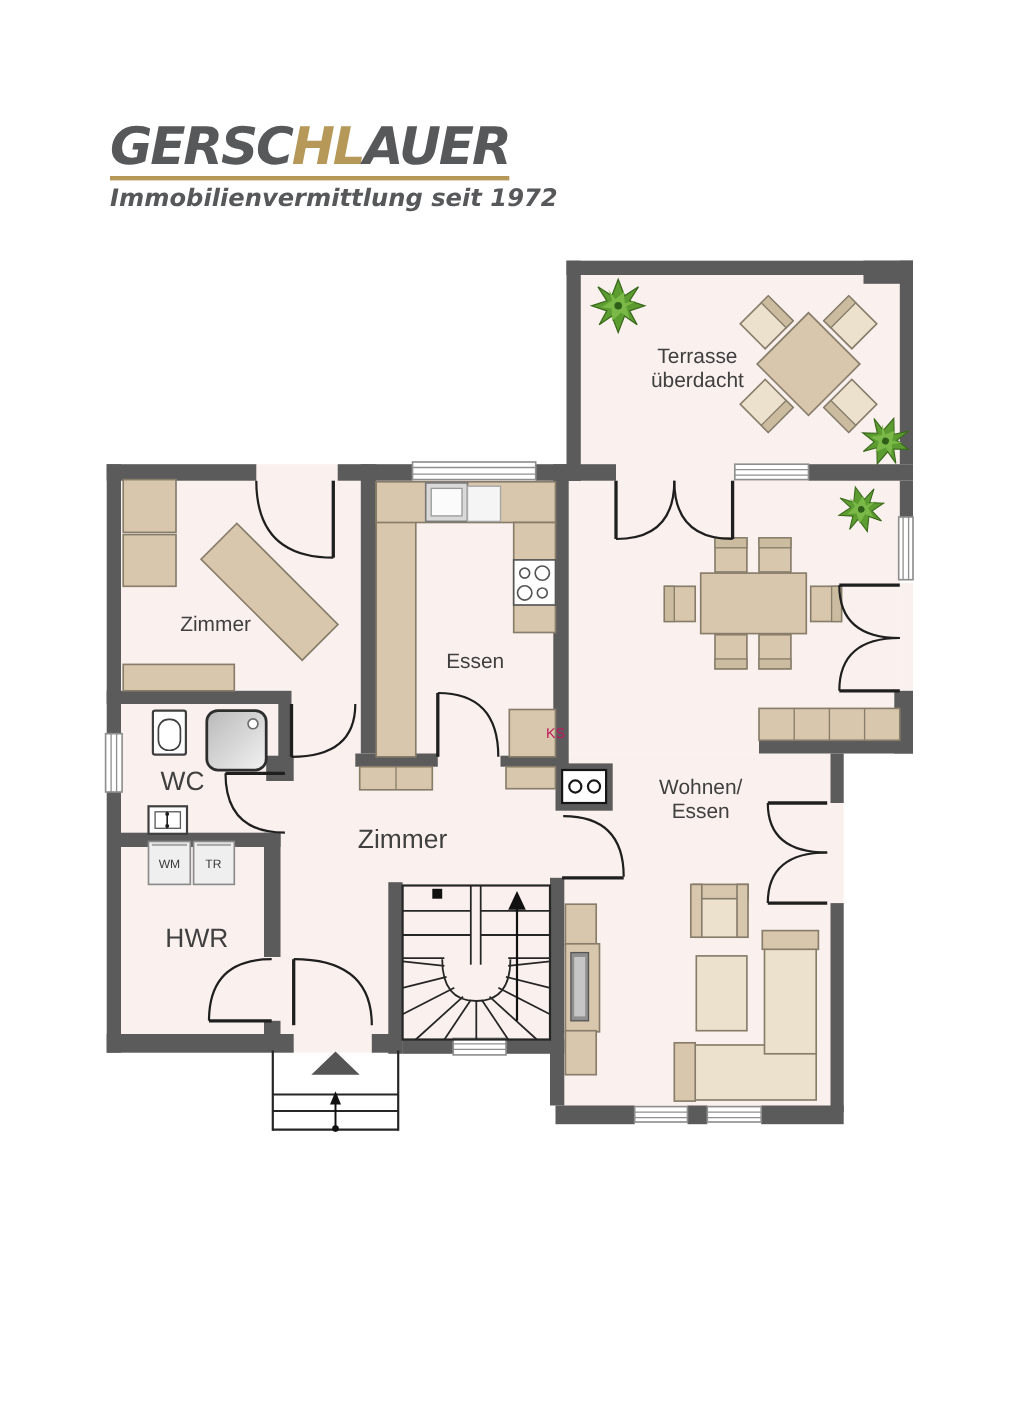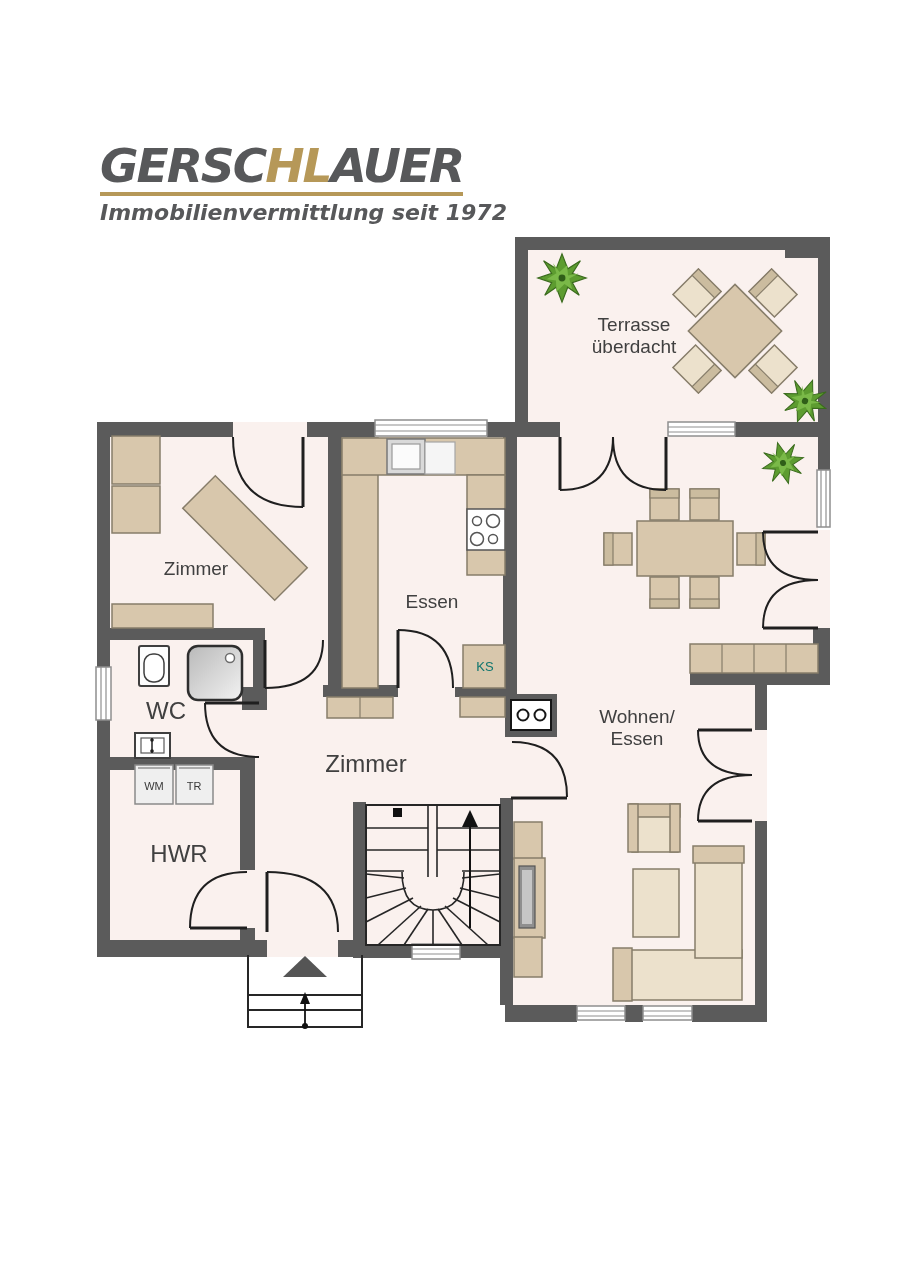--- a/index.html
+++ b/index.html
@@ -1,19 +1,19 @@
 <!DOCTYPE html>
 <html style="--wall: #5b5b5b; --floor: #faf1ee; --tan: #d8c7ac; --tanlight: #ece1cc; --gray: #57585a; --gold: #b69858; --green1: #5d9c30; --green2: #7ab948;"><head>
 <meta charset="utf-8">
 <style>
   html,body{margin:0;padding:0;background:#ffffff;}
   #stage{position:relative;width:920px;height:1282px;background:#ffffff;overflow:hidden;
          font-family:"Liberation Sans",sans-serif;}
   
-  .logo{position:absolute;left:100px;top:110px;width:370px;margin-top:32px;}
+  .logo{position:absolute;left:100px;top:110px;width:370px;}
   .wordmark{font-family:"DejaVu Sans",sans-serif;font-weight:bold;font-style:oblique;
             font-size:47px;letter-spacing:-2px;color:var(--gray);line-height:1.0;white-space:nowrap;}
   .wordmark .gold{color:var(--gold);}
   .goldrule{height:4px;background:var(--gold);width:363px;margin-top:3px;}
   .tagline{font-family:"DejaVu Sans",sans-serif;font-weight:bold;font-style:oblique;
            font-size:22px;color:var(--gray);margin-top:4px;letter-spacing:0px;white-space:nowrap;}
   
   svg{position:absolute;left:0;top:0;}
   .floor{fill:var(--floor);}
   .wall{fill:var(--wall);}
@@ -25,21 +25,21 @@
   .doorarc{stroke:#1f1f1f;stroke-width:2;fill:none;}
   .leaf{stroke:#1f1f1f;stroke-width:3;fill:none;}
   .tread{stroke:#262626;stroke-width:1.6;fill:none;}
   .fixw{fill:#fdfdfd;stroke:#3f3f3f;stroke-width:2;}
   .appl{fill:#efefef;stroke:#8a8a8a;stroke-width:1.5;}
   
   .lbl{position:absolute;transform:translate(-50%,-50%);color:#404040;white-space:nowrap;
        text-align:center;}
   .lbl-lg{font-size:24px;}
   .lbl-md{font-size:19px;}
-  .lbl-sm{font-size:13px;color:#0f766e;}
+  .lbl-sm{font-size:13px;color:#be185d;margin-left:20px;}
   .lbl-xs{font-size:11px;color:#3a3a3a;}
   .two-line div{line-height:22px;font-size:19px;}
 </style>
 </head>
 <body>
 
 <div id="stage">
 
   <div class="logo">
     <div class="wordmark"><span>GERSC</span><span class="gold">HL</span><span>AUER</span></div>

